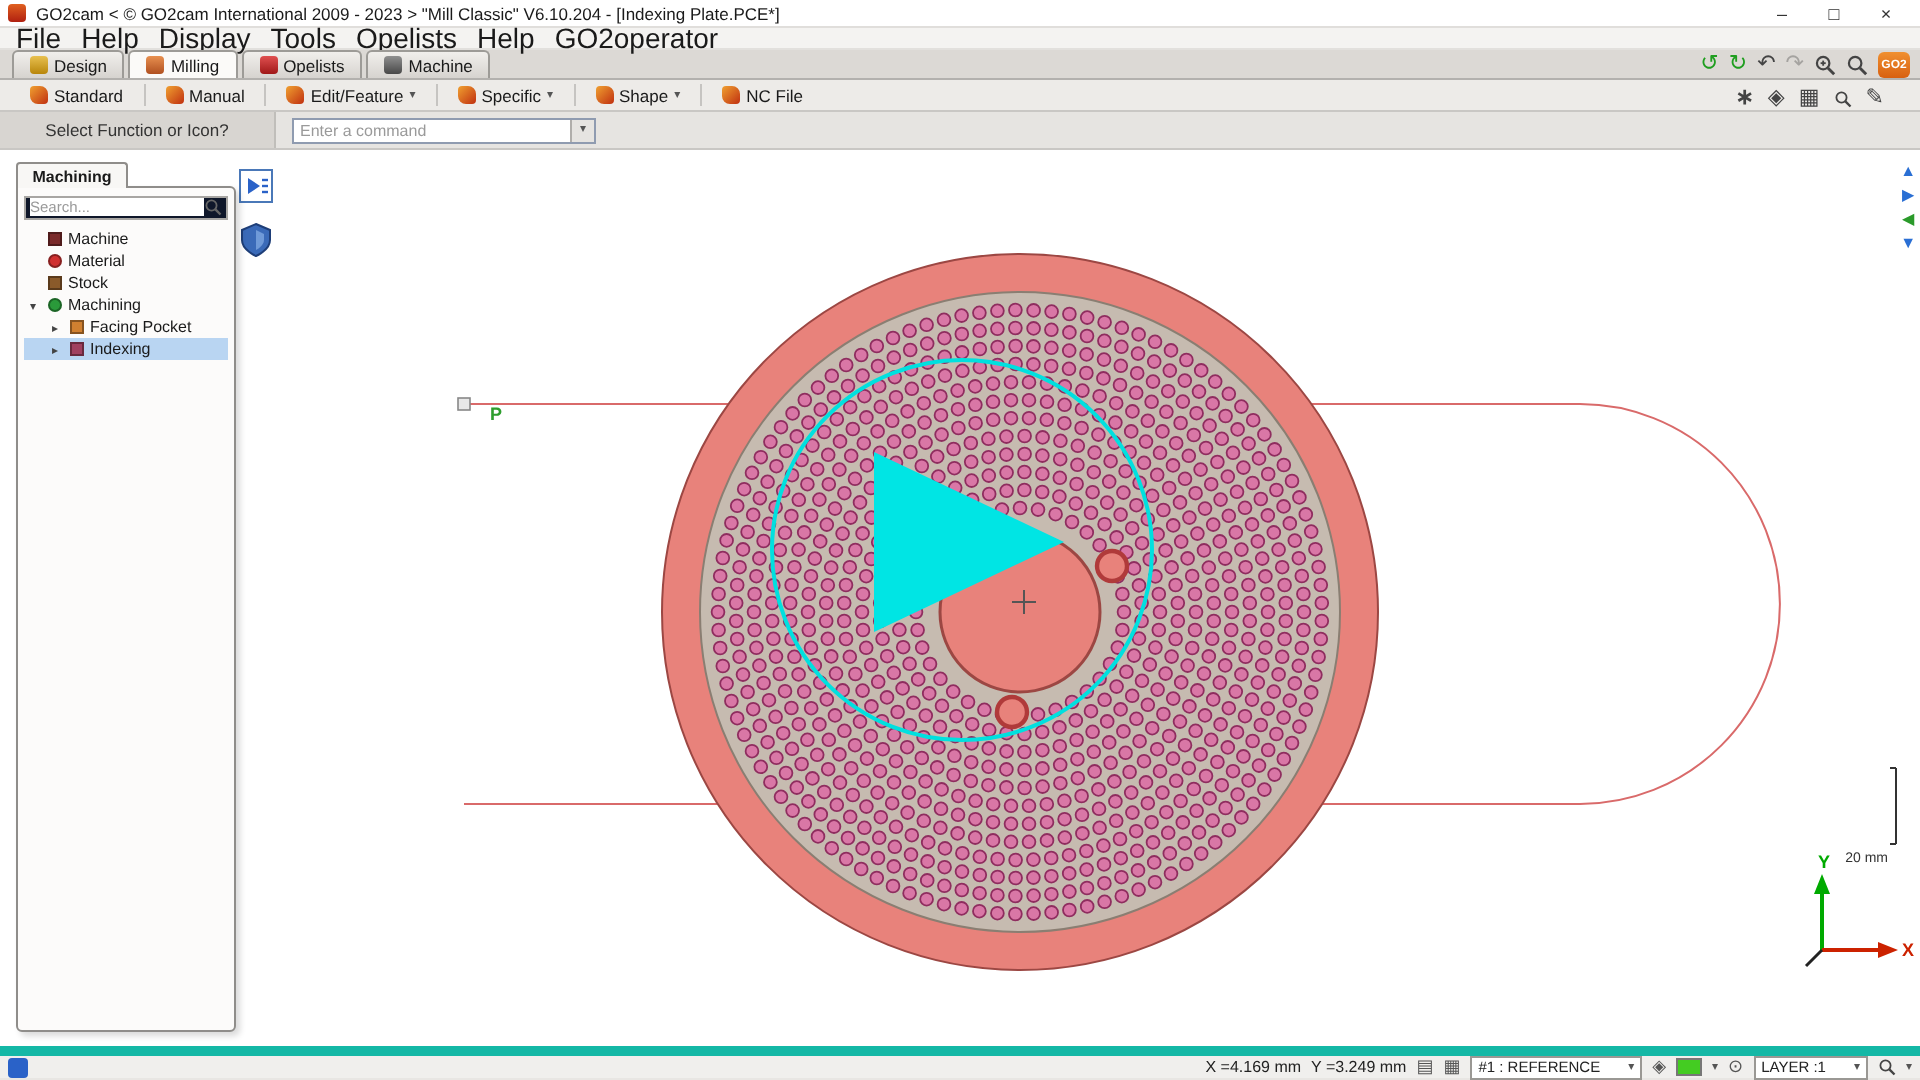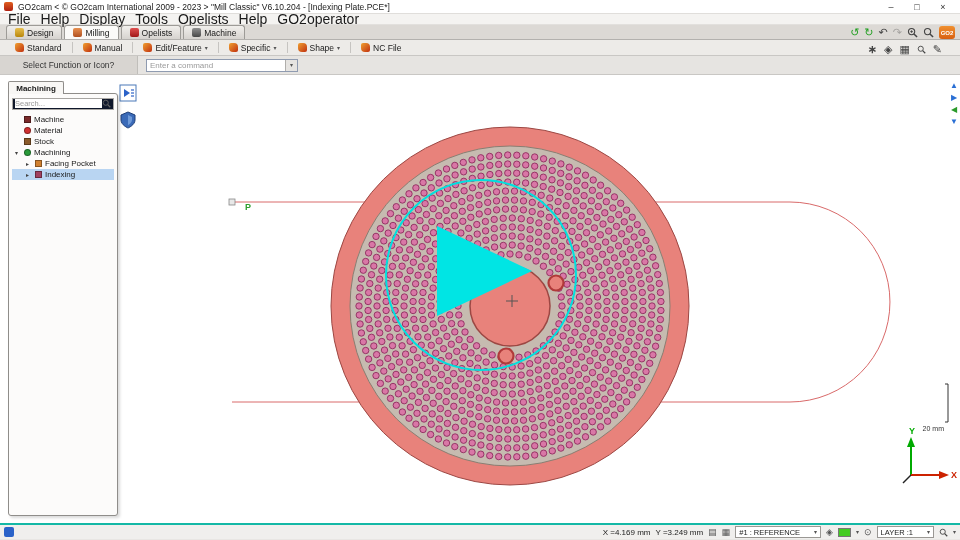--- a/index.html
+++ b/index.html
@@ -80,21 +80,21 @@
   .exp{font-size:6px;color:#444;width:6px}
   .nico{width:7px;height:7px;flex:0 0 auto;border:1px solid rgba(0,0,0,.35)}
   .i-machine{background:#7a2a2a}
   .i-material{background:#d03030;border-radius:50%}
   .i-stock{background:#8a5a2a}
   .i-machining{background:#2a9a3a;border-radius:50%}
   .i-facing{background:#d08030}
   .i-drilling{background:#a04060}
 
   
-  .statusbar{height:16px;background:#f0efed;border-top:2px solid #14b8a6;display:flex;align-items:center;padding:0 4px;gap:5px;font-size:8px;color:#222}
+  .statusbar{height:16px;background:#f0efed;border-top:5px solid #14b8a6;display:flex;align-items:center;padding:0 4px;gap:5px;font-size:8px;color:#222}
   .sb-info{width:10px;height:10px;background:#2a62c8;border-radius:2px}
   .sb-coord{white-space:nowrap}
   .sb-coord.first{margin-left:auto}
   .sb-ic{font-size:9px;color:#555;line-height:1}
   .sb-select{display:flex;align-items:center;gap:14px;height:12px;border:1px solid #9a9894;background:#fff;padding:0 3px;font-size:7.5px;white-space:nowrap}
   .sb-swatch{width:13px;height:9px;background:#44cc22;border:1px solid #777}
 </style>
 </head>
 <body>
 

